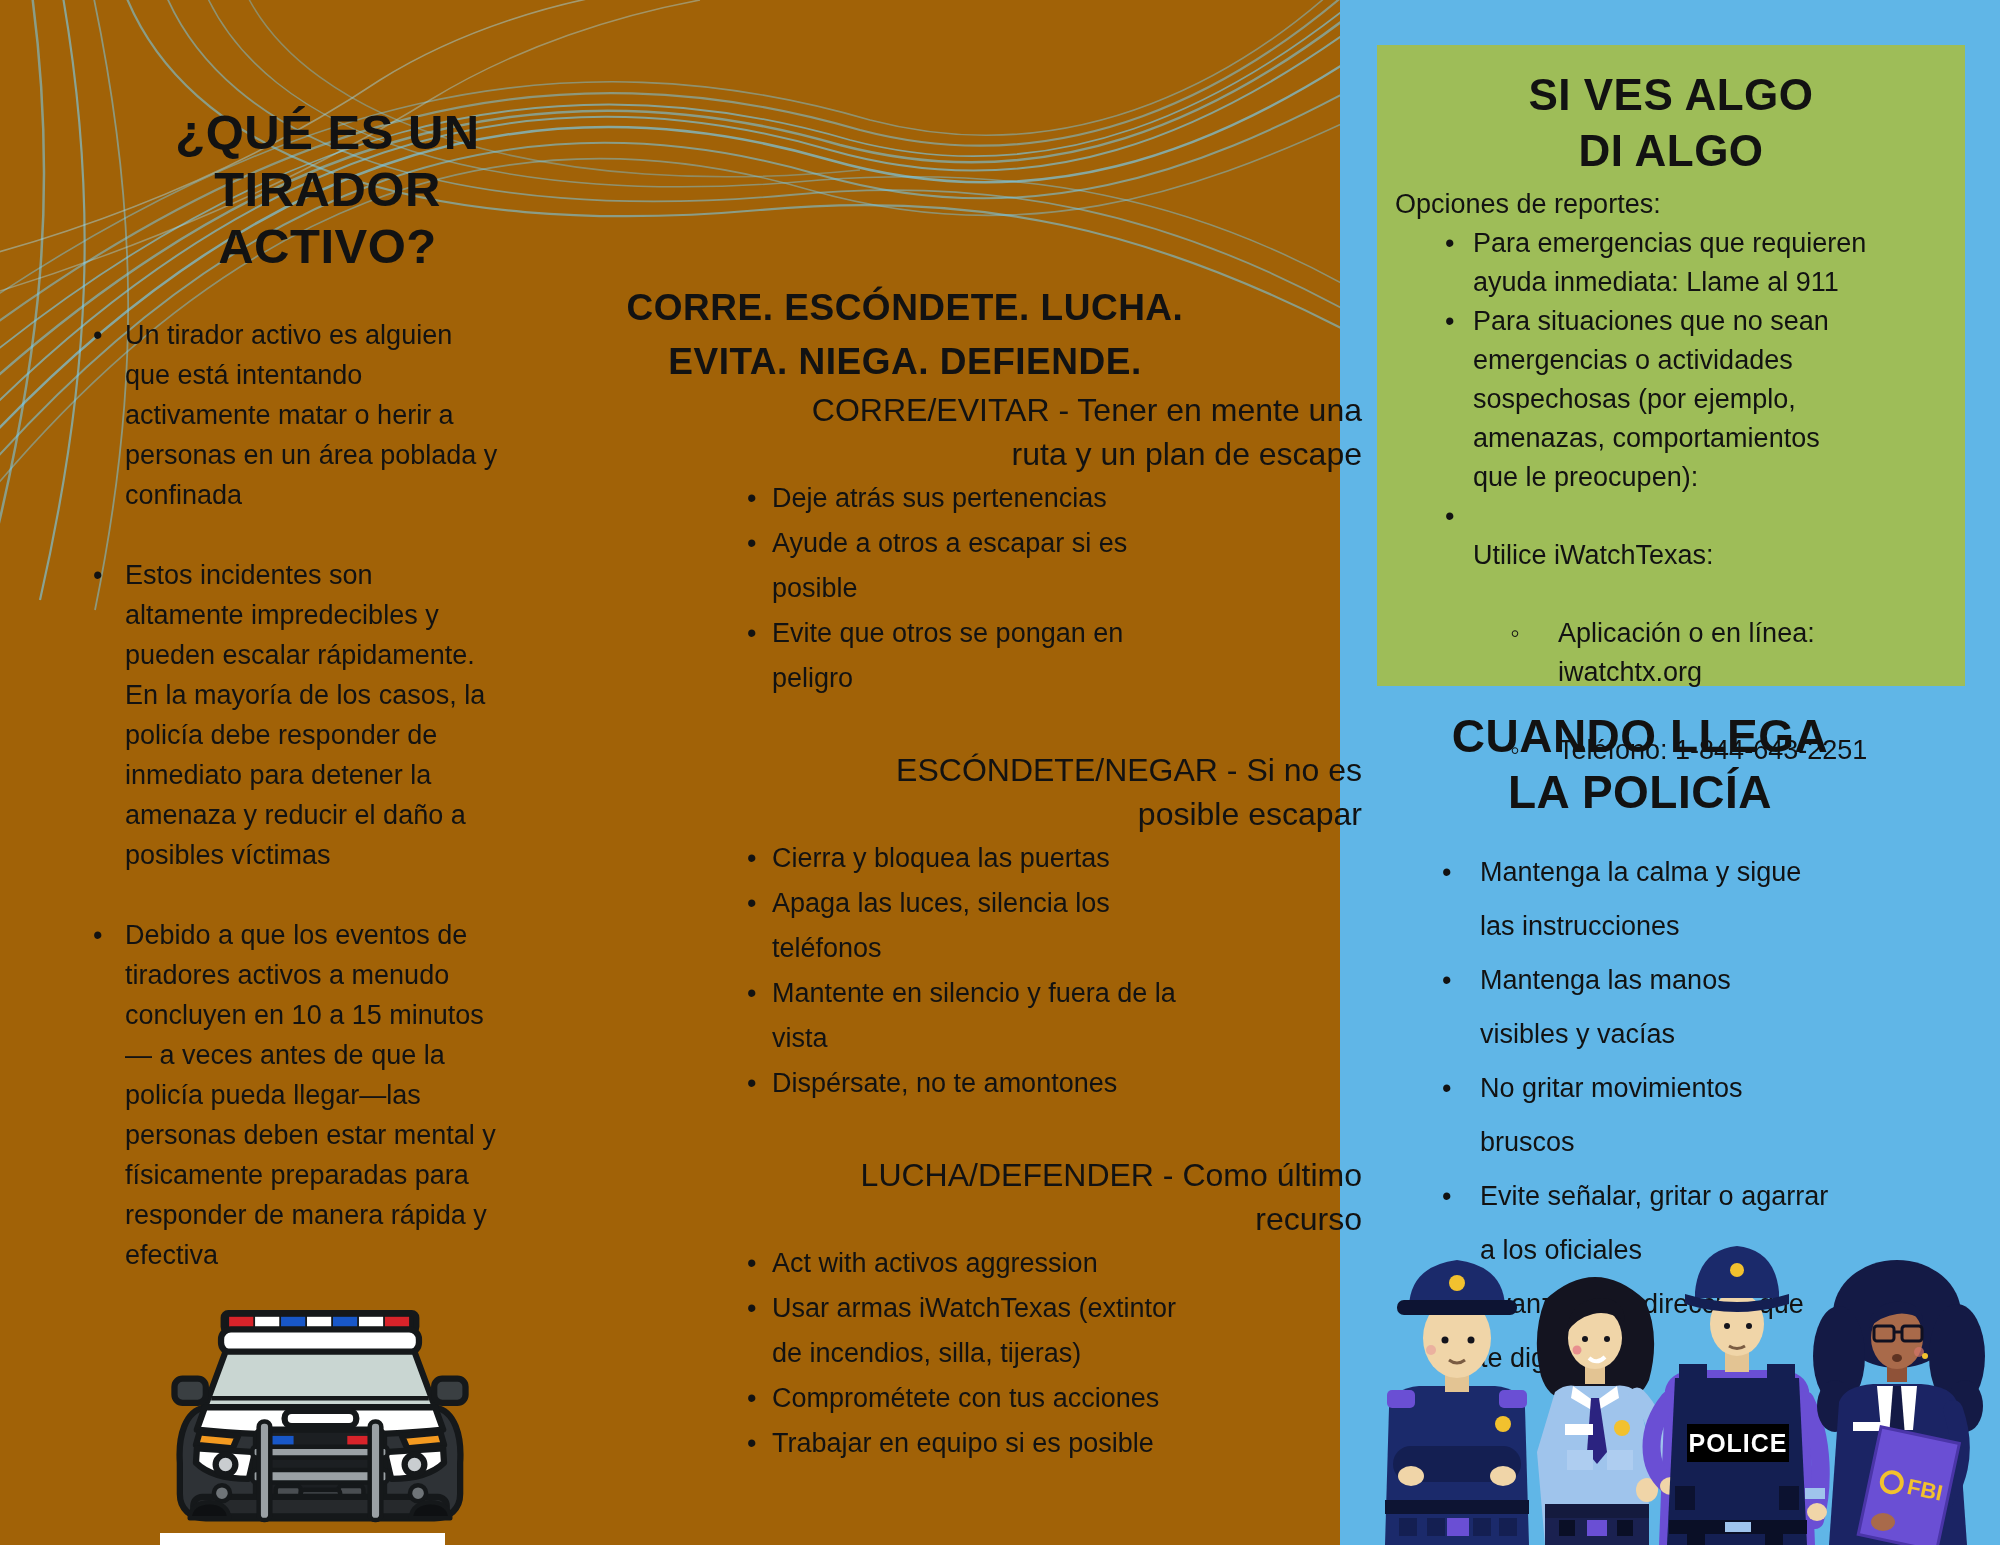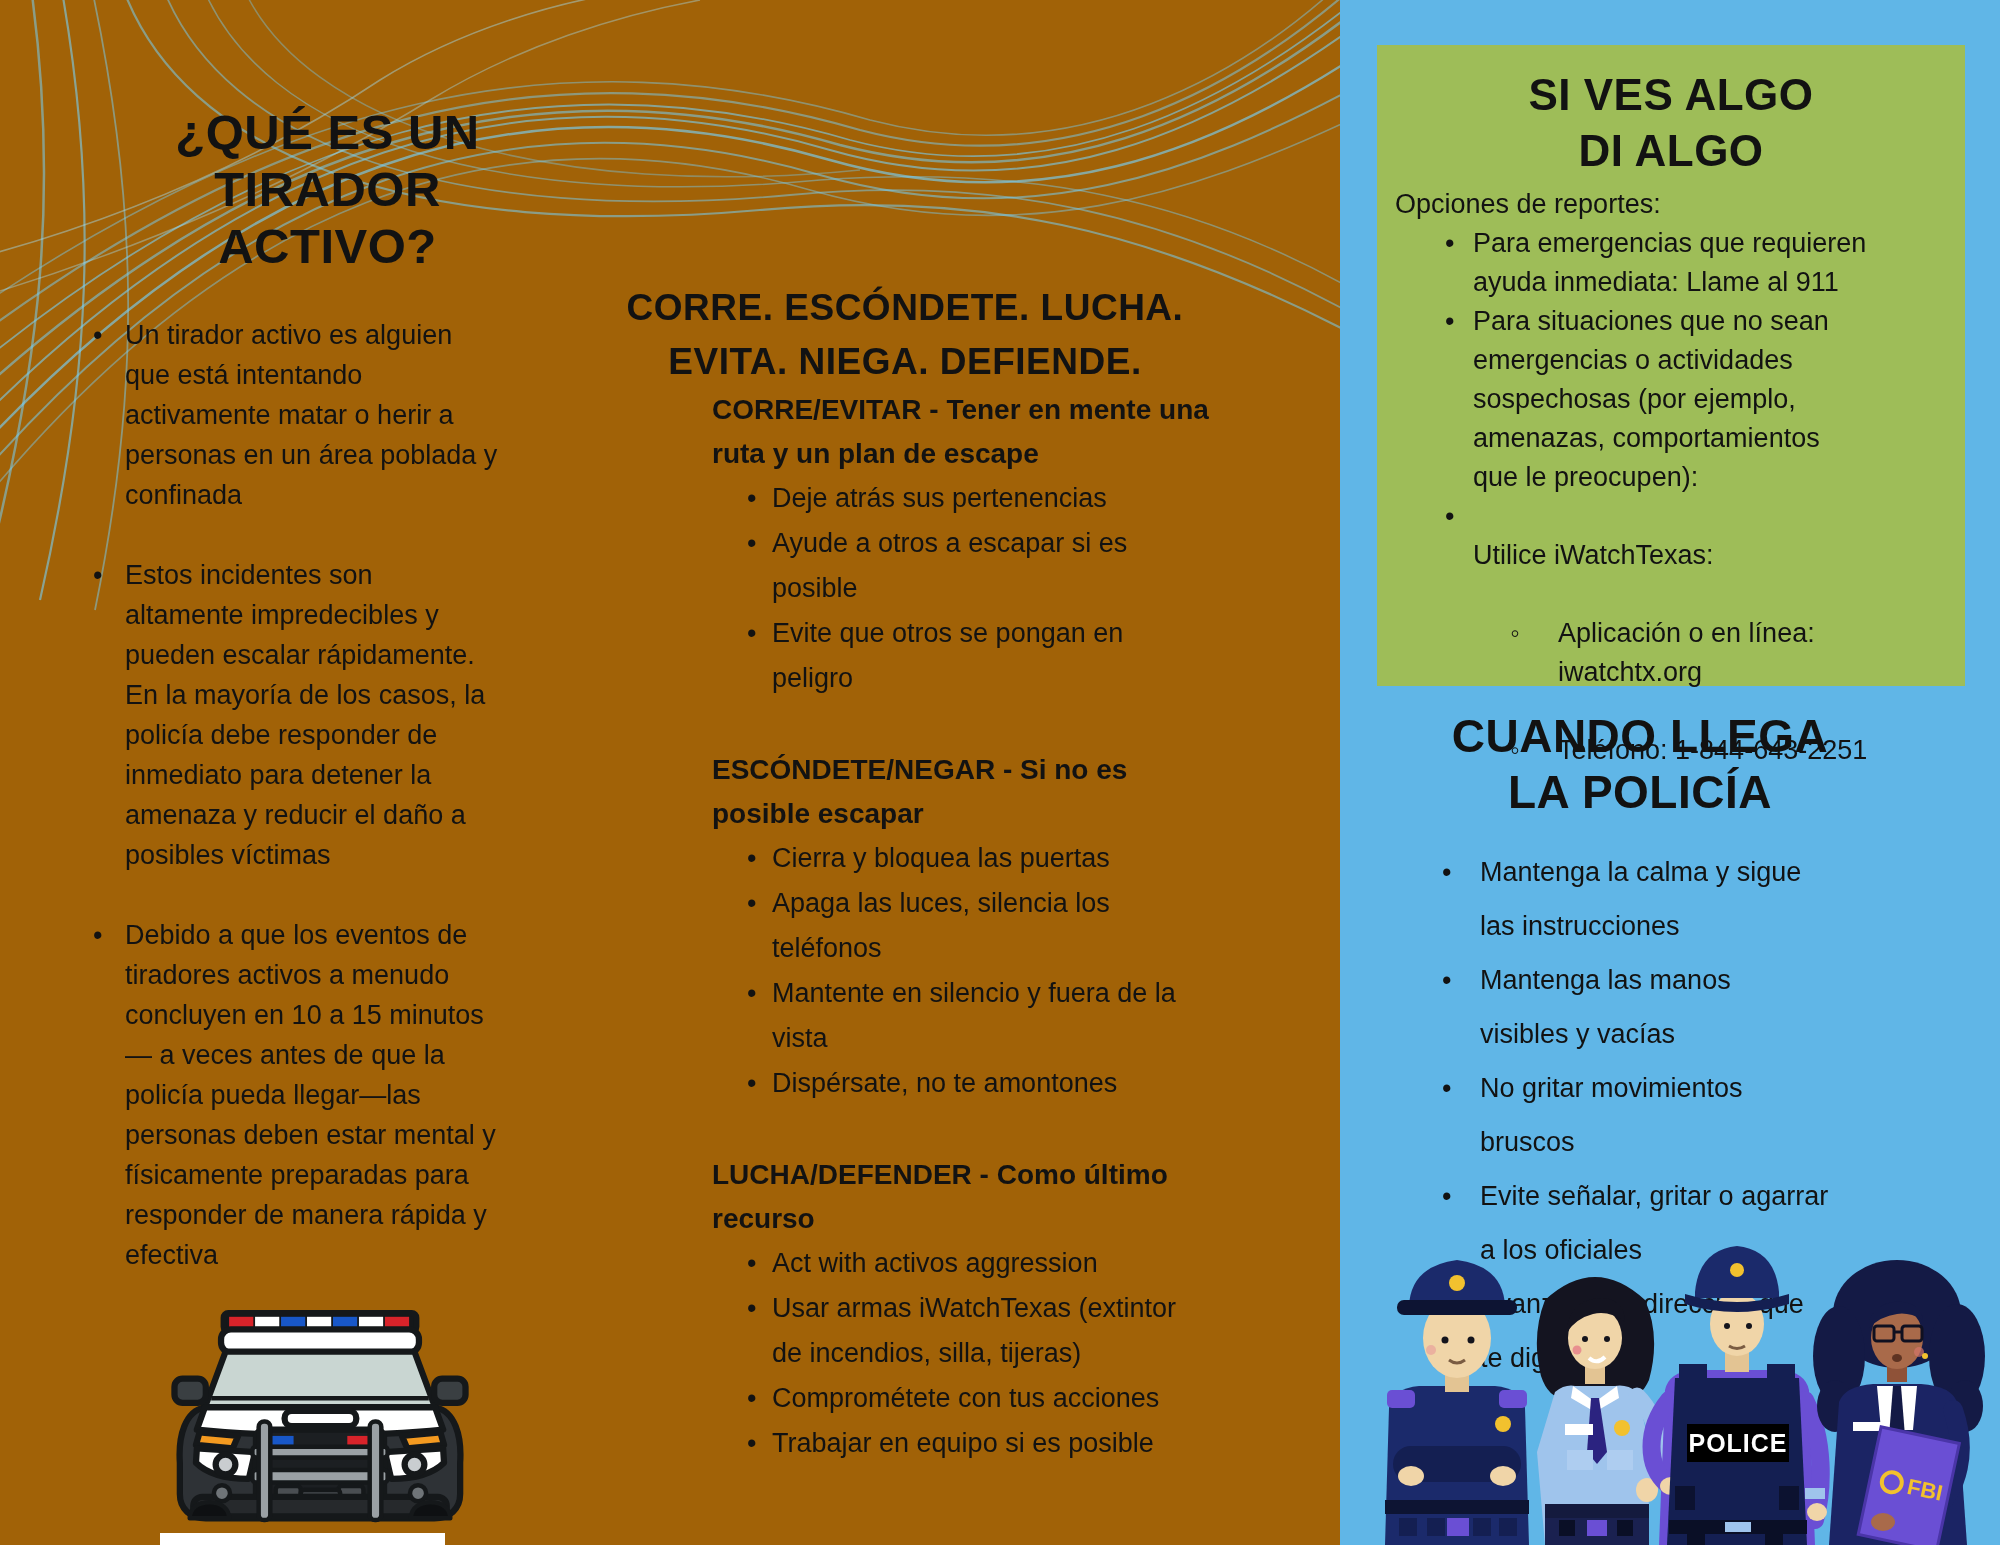--- a/index.html
+++ b/index.html
@@ -31,21 +31,21 @@
   .car-svg{position:absolute;left:170px;top:1302px;}
   .white-strip{position:absolute;left:160px;top:1533px;width:285px;height:12px;background:#ffffff;}
 
   
   .mid-title{
     position:absolute;left:615px;top:240px;width:580px;
     text-align:center;font-size:37px;font-weight:700;line-height:54px;letter-spacing:0.5px;margin-top:41px;
   }
   .mid-sections{position:absolute;left:712px;top:388px;width:650px;}
   .mid-section{margin-bottom:47px;}
-  .mid-heading{font-size:28px;font-weight:bold;line-height:44px;white-space:pre-line;}
+  .mid-heading{font-size:32px;font-weight:normal;line-height:44px;white-space:pre-line;text-align:right;}
   .mid-bullets{
     list-style:none;margin:0;padding:0 0 0 60px;
     font-size:27px;line-height:45px;
   }
   .mid-bullets li{position:relative;white-space:pre-line;}
   .mid-bullets li::before{content:"\2022";position:absolute;left:-25px;top:0;}
 
   
   .right-panel{position:absolute;left:1340px;top:0;width:660px;height:1545px;background:#60b6e7;}
   .green-box{

